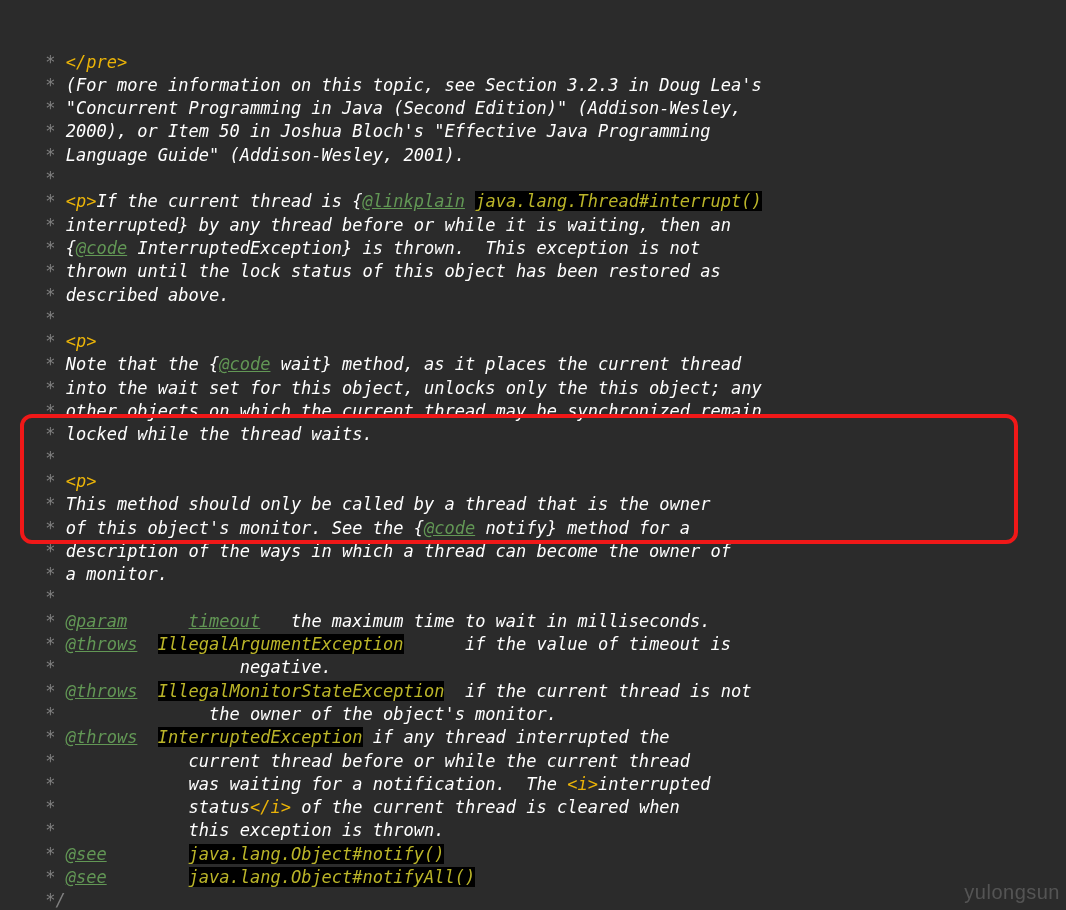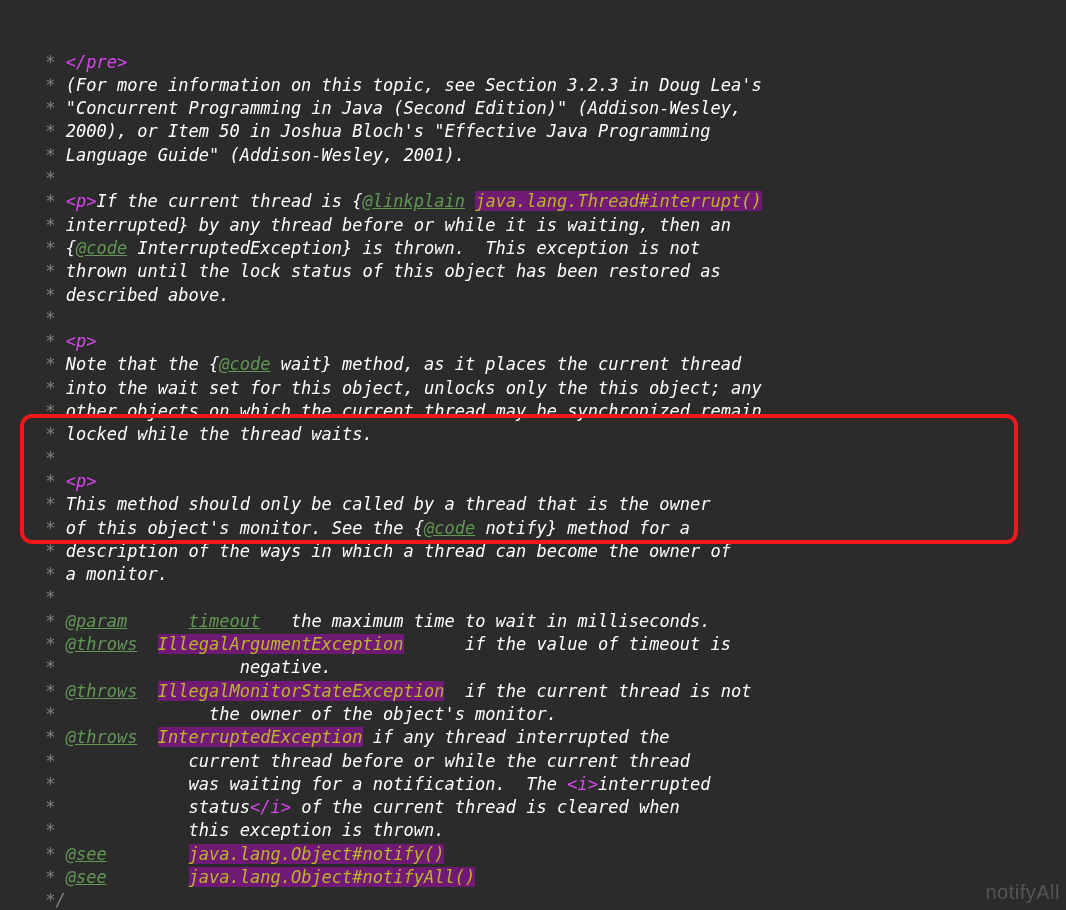--- a/index.html
+++ b/index.html
@@ -1,26 +1,26 @@
 <!DOCTYPE html>
 <html><head>
 <meta charset="utf-8">
 <style>
 html,body{margin:0;padding:0;background:#2b2b2b;width:1066px;height:910px;overflow:hidden;}
 .editor{background:#2b2b2b;font-family:'Menlo','Consolas','DejaVu Sans Mono',monospace;font-size:17px;font-style:italic;line-height:23.3px;padding:4px 0 0 35px;white-space:pre;color:#808080;position:relative;width:1031px;}
 .cg{color:#808080;}     
 .tg{color:#ffffff;}     
-.tagc{color:#d946ef;}   
+.tagc{color:#eab308;}   
 .jt{color:#629755;font-weight:normal;text-decoration:underline;} 
 .jtn{color:#629755;font-style:italic;text-decoration:underline;} 
-.typ{background:#701a75;color:#BBB529;font-style:italic;}
+.typ{background:#000000;color:#BBB529;font-style:italic;}
 .redbox{position:absolute;border:4px solid #f01818;border-radius:12px;left:20px;top:414px;width:990px;height:122px;pointer-events:none;}
 .wm{position:absolute;right:6px;bottom:6px;color:#777;font-family:sans-serif;font-size:20px;font-style:normal;opacity:.55;letter-spacing:.5px;}
 </style>
 </head>
 <body>
 
 <div class="editor">
   <div id="code-lines"><div><span class="cg"> * </span><span class="tagc">&lt;/pre&gt;</span></div><div><span class="cg"> * </span><span class="tg">(For more information on this topic, see Section 3.2.3 in Doug Lea's</span></div><div><span class="cg"> * </span><span class="tg">"Concurrent Programming in Java (Second Edition)" (Addison-Wesley,</span></div><div><span class="cg"> * </span><span class="tg">2000), or Item 50 in Joshua Bloch's "Effective Java Programming</span></div><div><span class="cg"> * </span><span class="tg">Language Guide" (Addison-Wesley, 2001).</span></div><div><span class="cg"> *</span></div><div><span class="cg"> * </span><span class="tagc">&lt;p&gt;</span><span class="tg">If the current thread is </span><span class="tg">{</span><span class="jt">@linkplain</span><span class="tg"> </span><span class="typ">java.lang.Thread#interrupt()</span></div><div><span class="cg"> * </span><span class="tg">interrupted} by any thread before or while it is waiting, then an</span></div><div><span class="cg"> * </span><span class="tg">{</span><span class="jt">@code</span><span class="tg"> InterruptedException} is thrown.  This exception is not</span></div><div><span class="cg"> * </span><span class="tg">thrown until the lock status of this object has been restored as</span></div><div><span class="cg"> * </span><span class="tg">described above.</span></div><div><span class="cg"> *</span></div><div><span class="cg"> * </span><span class="tagc">&lt;p&gt;</span></div><div><span class="cg"> * </span><span class="tg">Note that the {</span><span class="jt">@code</span><span class="tg"> wait} method, as it places the current thread</span></div><div><span class="cg"> * </span><span class="tg">into the wait set for this object, unlocks only the this object; any</span></div><div><span class="cg"> * </span><span class="tg">other objects on which the current thread may be synchronized remain</span></div><div><span class="cg"> * </span><span class="tg">locked while the thread waits.</span></div><div><span class="cg"> *</span></div><div><span class="cg"> * </span><span class="tagc">&lt;p&gt;</span></div><div><span class="cg"> * </span><span class="tg">This method should only be called by a thread that is the owner</span></div><div><span class="cg"> * </span><span class="tg">of this object's monitor. See the {</span><span class="jt">@code</span><span class="tg"> notify} method for a</span></div><div><span class="cg"> * </span><span class="tg">description of the ways in which a thread can become the owner of</span></div><div><span class="cg"> * </span><span class="tg">a monitor.</span></div><div><span class="cg"> *</span></div><div><span class="cg"> * </span><span class="jt">@param</span><span class="tg">      </span><span class="jtn">timeout</span><span class="tg">   the maximum time to wait in milliseconds.</span></div><div><span class="cg"> * </span><span class="jt">@throws</span><span class="tg">  </span><span class="typ">IllegalArgumentException</span><span class="tg">      if the value of timeout is</span></div><div><span class="cg"> * </span><span class="tg">                 negative.</span></div><div><span class="cg"> * </span><span class="jt">@throws</span><span class="tg">  </span><span class="typ">IllegalMonitorStateException</span><span class="tg">  if the current thread is not</span></div><div><span class="cg"> * </span><span class="tg">              the owner of the object's monitor.</span></div><div><span class="cg"> * </span><span class="jt">@throws</span><span class="tg">  </span><span class="typ">InterruptedException</span><span class="tg"> if any thread interrupted the</span></div><div><span class="cg"> * </span><span class="tg">            current thread before or while the current thread</span></div><div><span class="cg"> * </span><span class="tg">            was waiting for a notification.  The </span><span class="tagc">&lt;i&gt;</span><span class="tg">interrupted</span></div><div><span class="cg"> * </span><span class="tg">            status</span><span class="tagc">&lt;/i&gt;</span><span class="tg"> of the current thread is cleared when</span></div><div><span class="cg"> * </span><span class="tg">            this exception is thrown.</span></div><div><span class="cg"> * </span><span class="jt">@see</span><span class="tg">        </span><span class="typ">java.lang.Object#notify()</span></div><div><span class="cg"> * </span><span class="jt">@see</span><span class="tg">        </span><span class="typ">java.lang.Object#notifyAll()</span></div><div><span class="cg"> */</span></div></div>
   
   <div class="redbox"></div>
 </div>
-<div class="wm">notifyAll</div>
+<div class="wm">yulongsun</div>
 
 </body></html>

